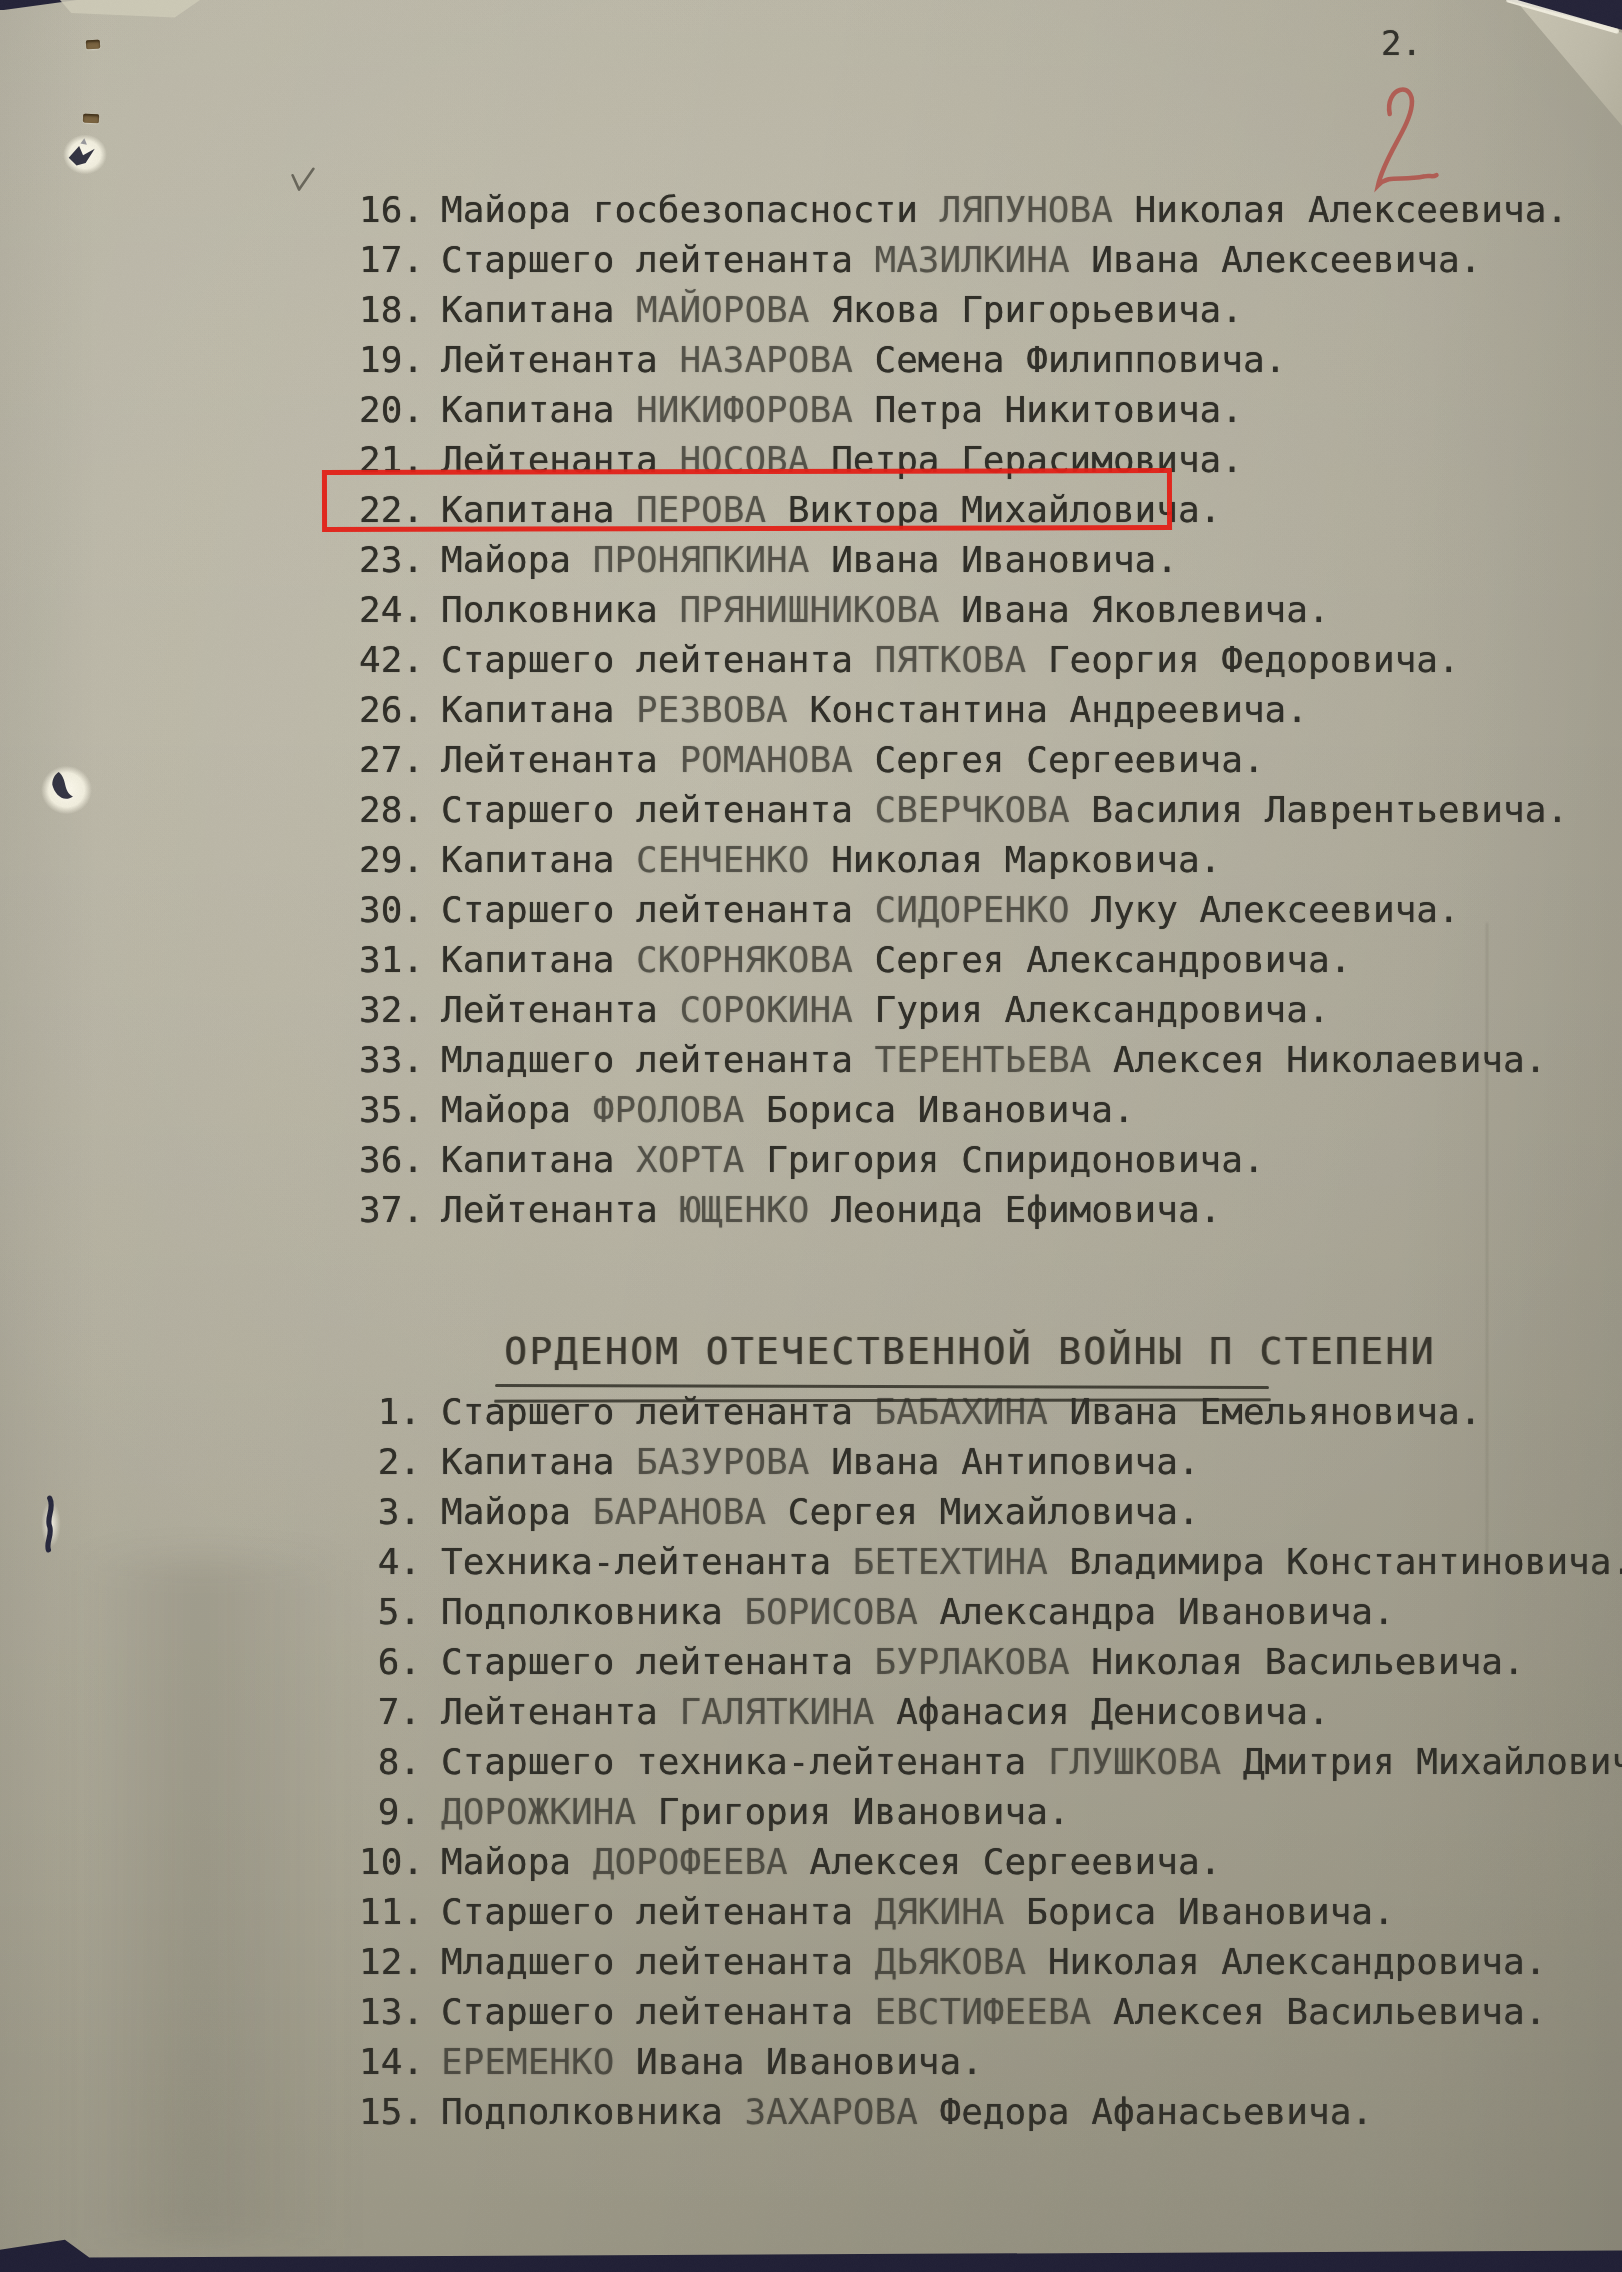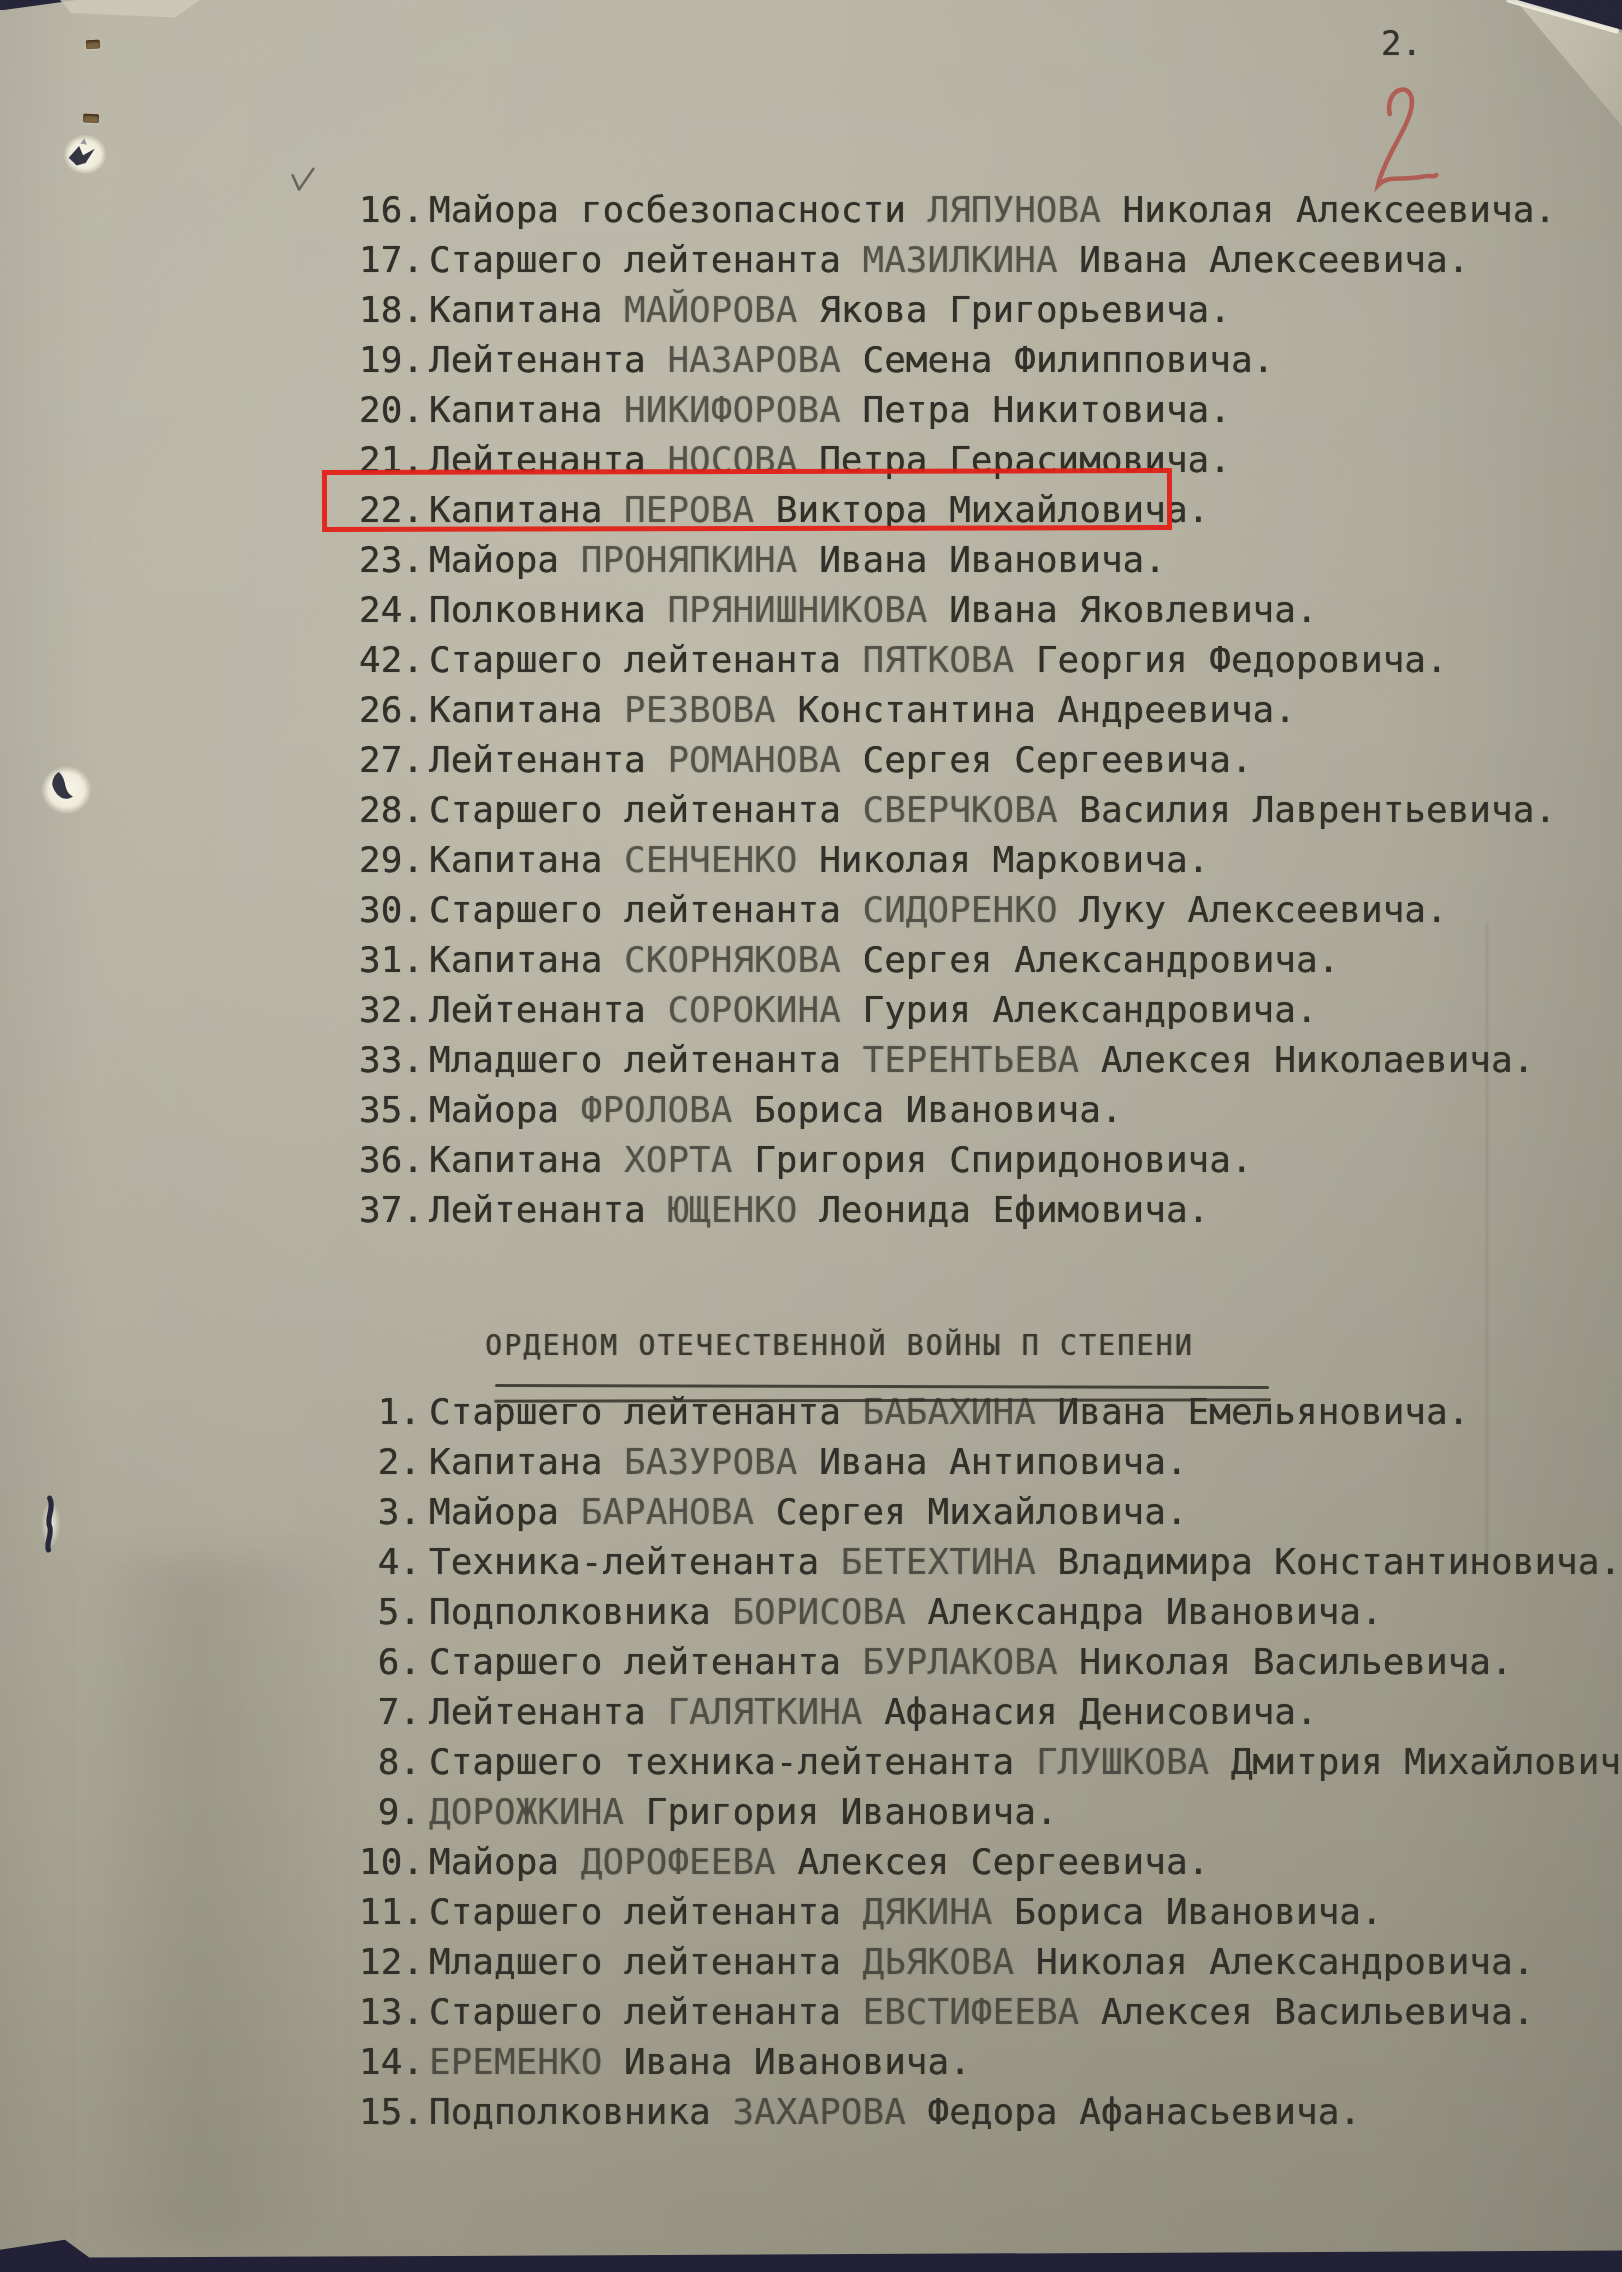--- a/index.html
+++ b/index.html
@@ -45,26 +45,26 @@
   .hole.hB{left:34px;top:759px;width:65px;height:62px;}
   .slit{position:absolute;left:38px;top:1493px;width:26px;height:62px;
     background:radial-gradient(closest-side,rgba(250,247,235,.95) 0%,rgba(245,242,229,0) 75%);}
   
   .typed{color:#31302a;text-shadow:0 0 0.8px rgba(49,48,42,0.85);}
   .list{position:absolute;left:359px;margin:0;padding:0;list-style:none;
         font-size:36px;filter:blur(0.3px) contrast(1.04);}
   .list li{height:50px;display:flex;align-items:flex-start;white-space:nowrap;}
   #list2 li{height:50px;}
   .list .num{display:inline-block;width:62px;text-align:right;flex:0 0 62px;}
-  .list .txt{margin-left:8px;}
+  .list .txt{margin-left:20px;}
   .surname{color:rgba(49,48,42,0.60);text-shadow:0 0 1.4px rgba(49,48,42,0.38);}
   #list1{top:189px;}
   #list2{top:1391px;}
   .page-num{position:absolute;left:1381px;top:23.4px;font-size:34px;}
-  .heading{position:absolute;left:485px;top:1329px;font-size:28px;letter-spacing:2.3px;
+  .heading{position:absolute;left:504px;top:1329px;font-size:38px;letter-spacing:2.3px;
     color:rgba(47,45,37,0.78);text-shadow:0.8px 0 0 rgba(47,45,37,0.55), 0 0 1.3px rgba(47,45,37,0.4);
     filter:blur(0.3px);white-space:nowrap;}
   .rule{position:absolute;background:rgba(42,40,32,0.82);border-radius:2px;filter:blur(0.4px);}
   .rule.r1{left:495px;top:1385px;width:774px;height:3.3px;transform:rotate(0.15deg);}
   .rule.r2{left:494px;top:1399px;width:777px;height:3.3px;transform:rotate(-0.1deg);}
   
   .red-box{position:absolute;left:322px;top:469px;width:850px;height:62px;
     box-sizing:border-box;border:5.9px solid rgba(229,29,21,0.95);transform:rotate(-0.12deg);}
   .hand-2{position:absolute;left:1365px;top:79px;width:78px;height:122px;opacity:.88;}
   .checkmark{position:absolute;left:290px;top:166px;width:26px;height:29px;opacity:.75;}

